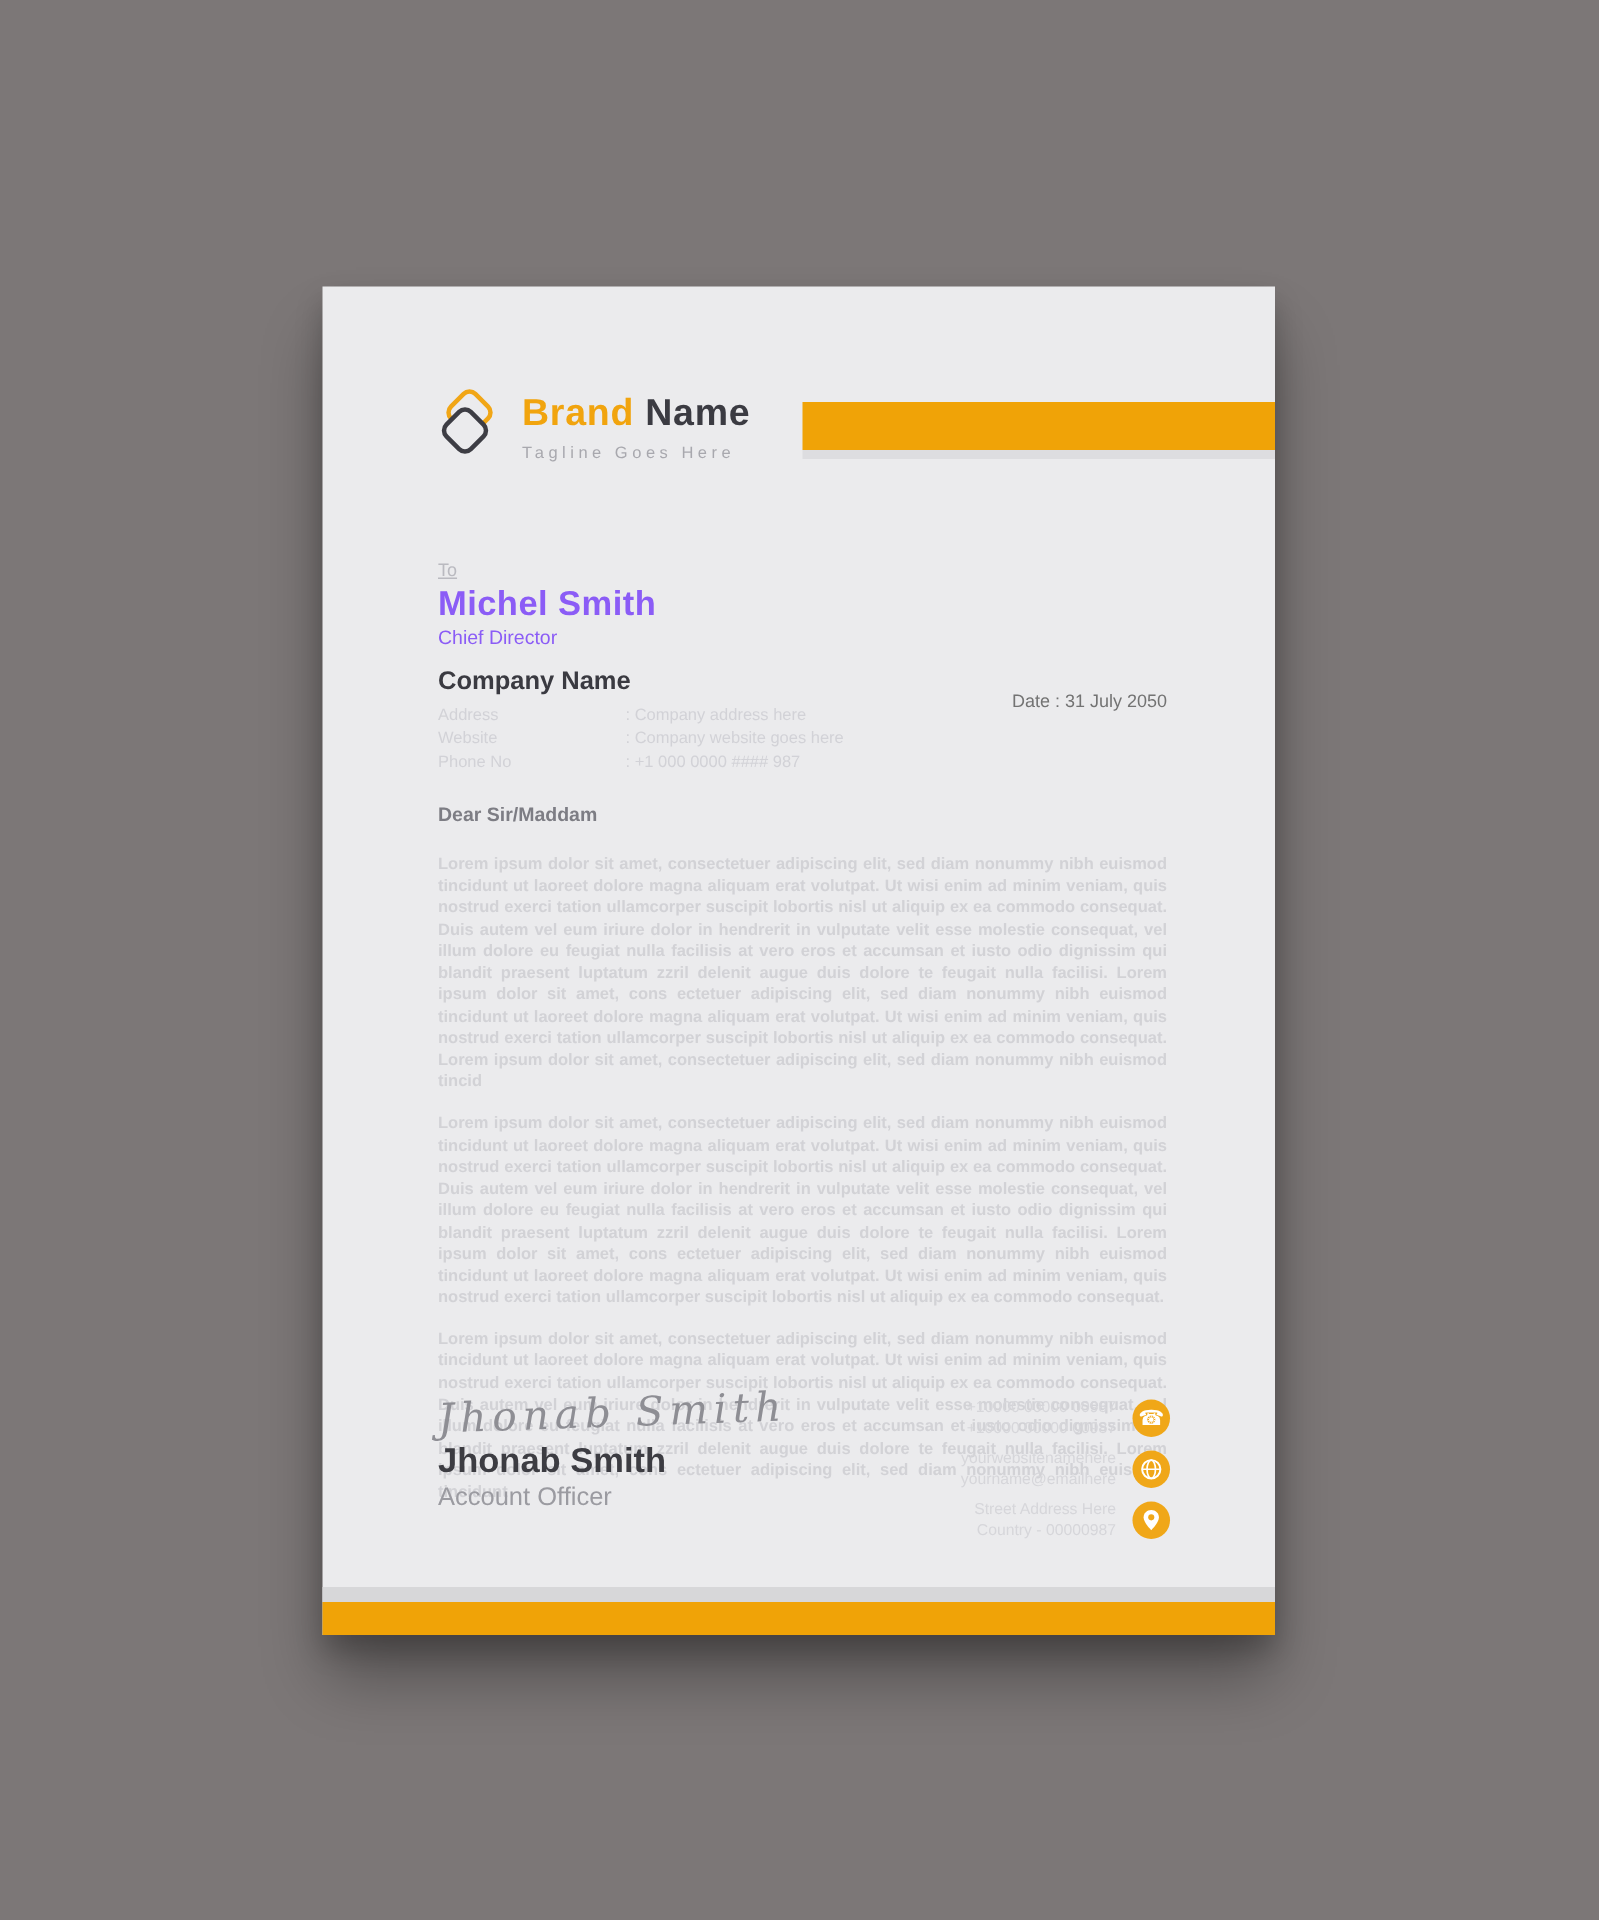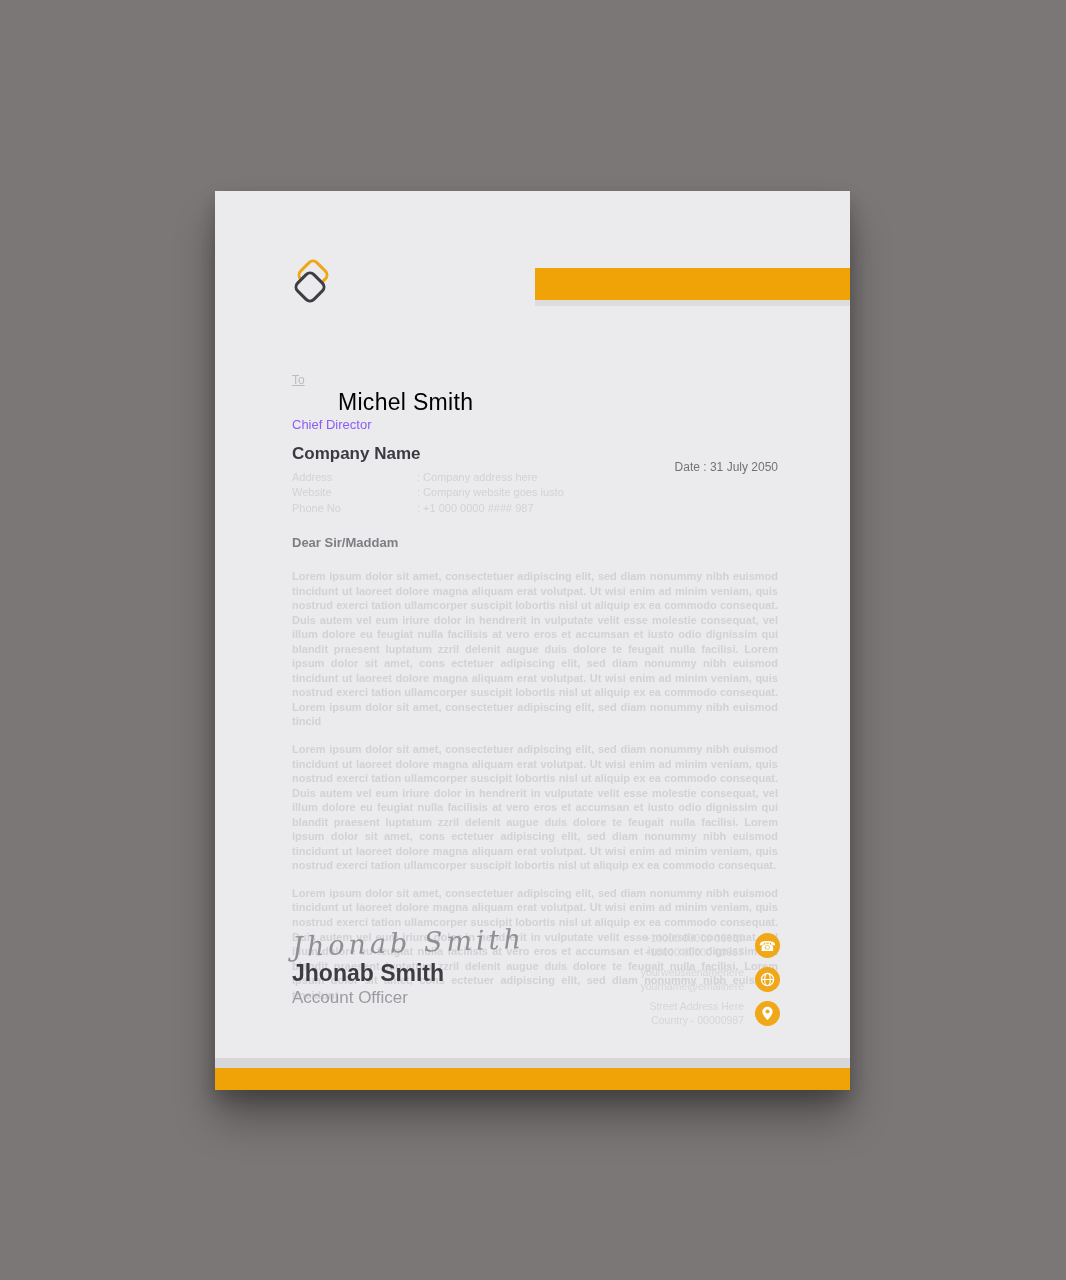--- a/index.html
+++ b/index.html
@@ -24,21 +24,21 @@
   .diamond.dark   { left:5px; top:17px; border:3px solid #3d3d44; background:#ebebed; }
 
   .brand-text { position:absolute; left:133px; top:70px; }
   .brand-name { font-size:25px; font-weight:bold; letter-spacing:.5px; color:#3b3b42; white-space:nowrap; }
   .brand-name .first { color:#f1a40e; }
   .brand-tagline { margin-top:6px; font-size:11px; color:#a8a8ae; letter-spacing:3px; }
 
   
   .recipient { position:absolute; left:77px; top:182px; width:330px; }
   .to-label { font-size:12px; color:#babac0;text-decoration:underline; }
-  .recipient-name { font-size:23px; font-weight:normal; color:#000000; margin-top:2px; letter-spacing:.3px;margin-left:46px; }
+  .recipient-name { font-size:23px; font-weight:bold; color:#8b5cf6; margin-top:2px; letter-spacing:.3px; }
   .recipient-title { font-size:13px; color:#8b5cf6; margin-top:1px; }
   .company-name { font-size:17px; font-weight:bold; color:#3a3a41; margin-top:12px; }
   .info-rows { margin-top:5px; }
   .info-row { display:flex; font-size:11px; color:#d2d2d7; height:15.5px; align-items:center;gap:44px; }
   .info-row .lbl { width:81px; }
 
   .date-line { position:absolute; right:72px; top:269px; font-size:12px; color:#737373; }
 
   
   .salutation { position:absolute; left:77px; top:344px; font-size:13px; font-weight:bold; color:#7d7d84; }
@@ -80,34 +80,38 @@
   <div class="paper">
 
     <div class="header-bar"></div>
     <div class="header-bar-shadow"></div>
 
     <div class="logo-mark">
       <div class="diamond orange"></div>
       <div class="diamond dark"></div>
     </div>
 
+    <div class="brand-text">
+      <div class="brand-name"><span class="first">Brand</span><span> Name</span></div>
+      <div class="brand-tagline">Tagline Goes Here</div>
+    </div>
 
     <div class="recipient">
       <div class="to-label">To</div>
       <div class="recipient-name">Michel Smith</div>
       <div class="recipient-title">Chief Director</div>
       <div class="company-name">Company Name</div>
       <div class="info-rows">
         <div class="info-row">
           <span class="lbl">Address</span>
           <span class="val">: Company address here</span>
         </div>
         <div class="info-row">
           <span class="lbl">Website</span>
-          <span class="val">: Company website goes iusto</span>
+          <span class="val">: Company website goes here</span>
         </div>
         <div class="info-row">
           <span class="lbl">Phone No</span>
           <span class="val">: +1 000 0000 #### 987</span>
         </div>
       </div>
     </div>
 
     <div class="date-line">Date : 31 July 2050</div>
 

